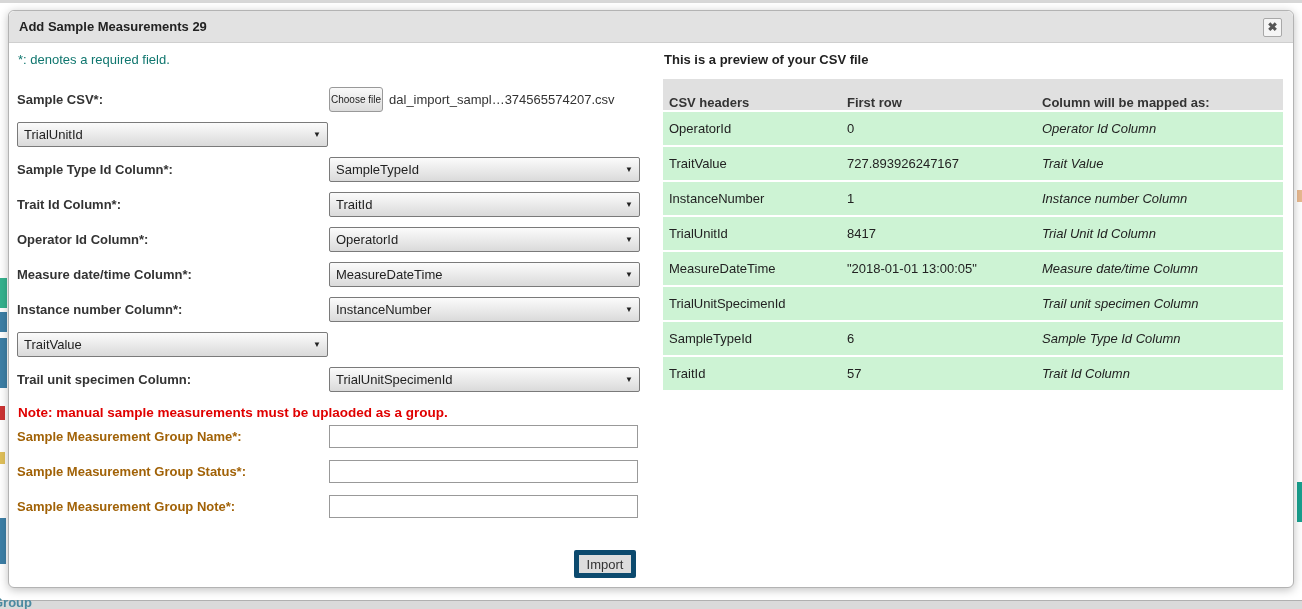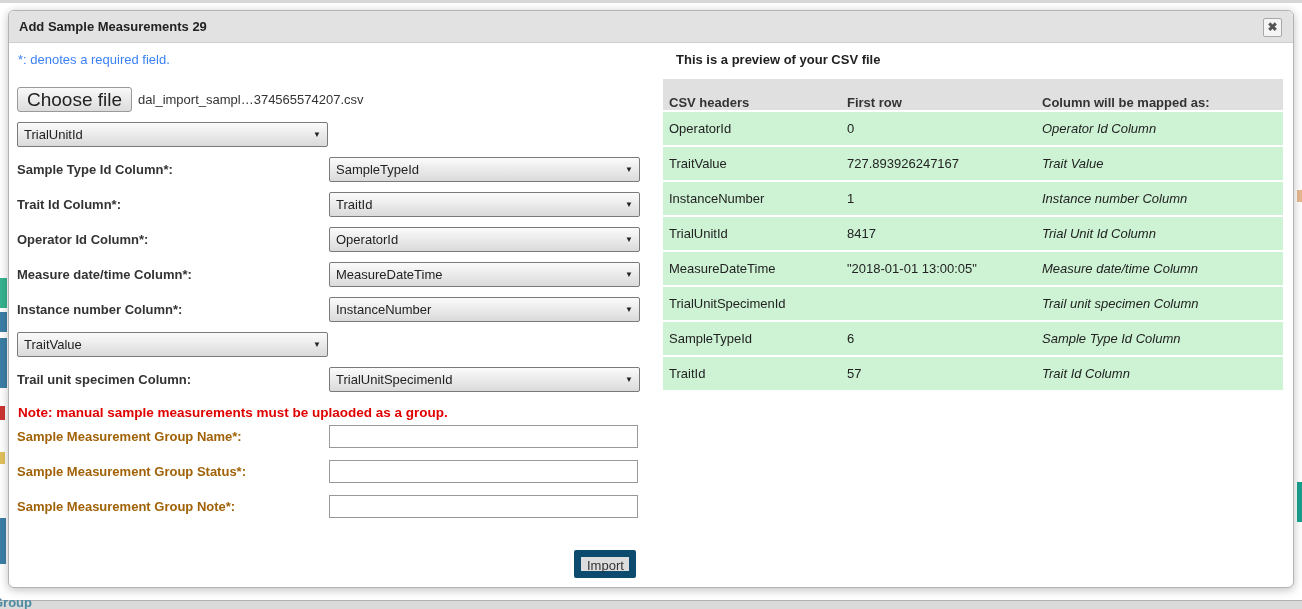--- a/index.html
+++ b/index.html
@@ -39,25 +39,25 @@
   .close-btn {
     position:absolute; top:7px; right:11px; width:19px; height:19px;
     background:#f5f5f5; border:1px solid #a8a8a8; border-radius:2px;
     color:#555; font-size:12px; font-weight:bold; line-height:17px;
     text-align:center; cursor:pointer; padding:0;
   }
   .modal-body { position:relative; height:549px; }
 
   
   .left-col { position:absolute; left:8px; top:9px; width:634px; }
-  .required-note { font-size:13px; color:#3b82f6; margin:0 0 20px 1px; }
+  .required-note { font-size:13px; color:#0f766e; margin:0 0 20px 1px; }
   .form-row { display:flex; align-items:center; height:25px; margin-bottom:10px; }
   .form-row .lbl { width:312px; flex-shrink:0; font-weight:bold; font-size:13px; color:#333; }
   .file-btn {
-    height:25px; padding:0 9px; font-size:19px; color:#222;
+    height:25px; padding:0 1px; font-size:10px; color:#222;
     background:linear-gradient(#f9f9f9,#dcdcdc); border:1px solid #999;
     border-radius:3px; cursor:pointer;
   }
   .file-name { margin-left:6px; font-size:13px; color:#333; white-space:nowrap; }
   .sel-wrap { position:relative; width:311px; height:25px; }
   .sel-wrap select {
     width:100%; height:25px; appearance:none; -webkit-appearance:none; -moz-appearance:none;
     background:linear-gradient(#fbfbfb,#dadada); border:1px solid #7a7a7a; border-radius:2px;
     font-family:"Liberation Sans","DejaVu Sans",sans-serif; font-size:13px; color:#222;
     padding:0 20px 0 6px;
@@ -66,26 +66,26 @@
   .red-note { color:#e00000; font-weight:bold; font-size:13.5px; margin:13px 0 4px 1px; }
   .group-row { display:flex; align-items:center; height:24px; margin-bottom:11px; }
   .group-row .lbl { width:312px; flex-shrink:0; font-weight:bold; font-size:13px; color:#a16207; }
   .group-row input {
     width:309px; height:23px; border:1px solid #999; background:#fff;
     font-family:"Liberation Sans","DejaVu Sans",sans-serif; font-size:13px; padding:0 4px;
   }
   .import-row { margin-top:32px; }
   .import-btn {
     margin-left:557px; width:62px; height:28px; background:#ddd;
-    border:7px solid #0c4a6e; border-radius:2px; font-size:13px; color:#333; cursor:pointer;
+    border:5px solid #0c4a6e; border-radius:2px; font-size:13px; color:#333; cursor:pointer;
   }
 
   
   .right-panel { position:absolute; left:654px; top:9px; width:621px; }
-  .preview-heading { font-weight:bold; font-size:13px; color:#222; margin:0 0 10px 13px; }
+  .preview-heading { font-weight:bold; font-size:13px; color:#222; margin:0 0 10px 1px; }
   table.preview {
     width:620px; border-collapse:separate; border-spacing:0 2px; table-layout:fixed;
     font-size:13px;
   }
   table.preview th {
     background:#e0e0e0; height:30px; text-align:left; font-weight:bold;
     padding:16px 4px 0 6px; color:#333;
   }
   table.preview td {
     background:#cdf3d4; height:33px; padding:0 4px 0 6px; color:#222;
@@ -113,20 +113,21 @@
     <span>Add Sample Measurements 29</span>
     <button class="close-btn"><span>✖</span></button>
   </div>
 
   <div class="modal-body">
 
     <div class="left-col">
       <div class="required-note">*: denotes a required field.</div>
 
       <div class="form-row">
+        <span class="lbl">Sample CSV*:</span>
         <button class="file-btn">Choose file</button>
         <span class="file-name">dal_import_sampl…374565574207.csv</span>
       </div>
 
       <div class="form-row">
         <span class="sel-wrap"><select><option>TrialUnitId</option></select><span class="sel-arrow">▼</span></span>
       </div>
 
       <div class="form-row">
         <span class="lbl">Sample Type Id Column*:</span>

